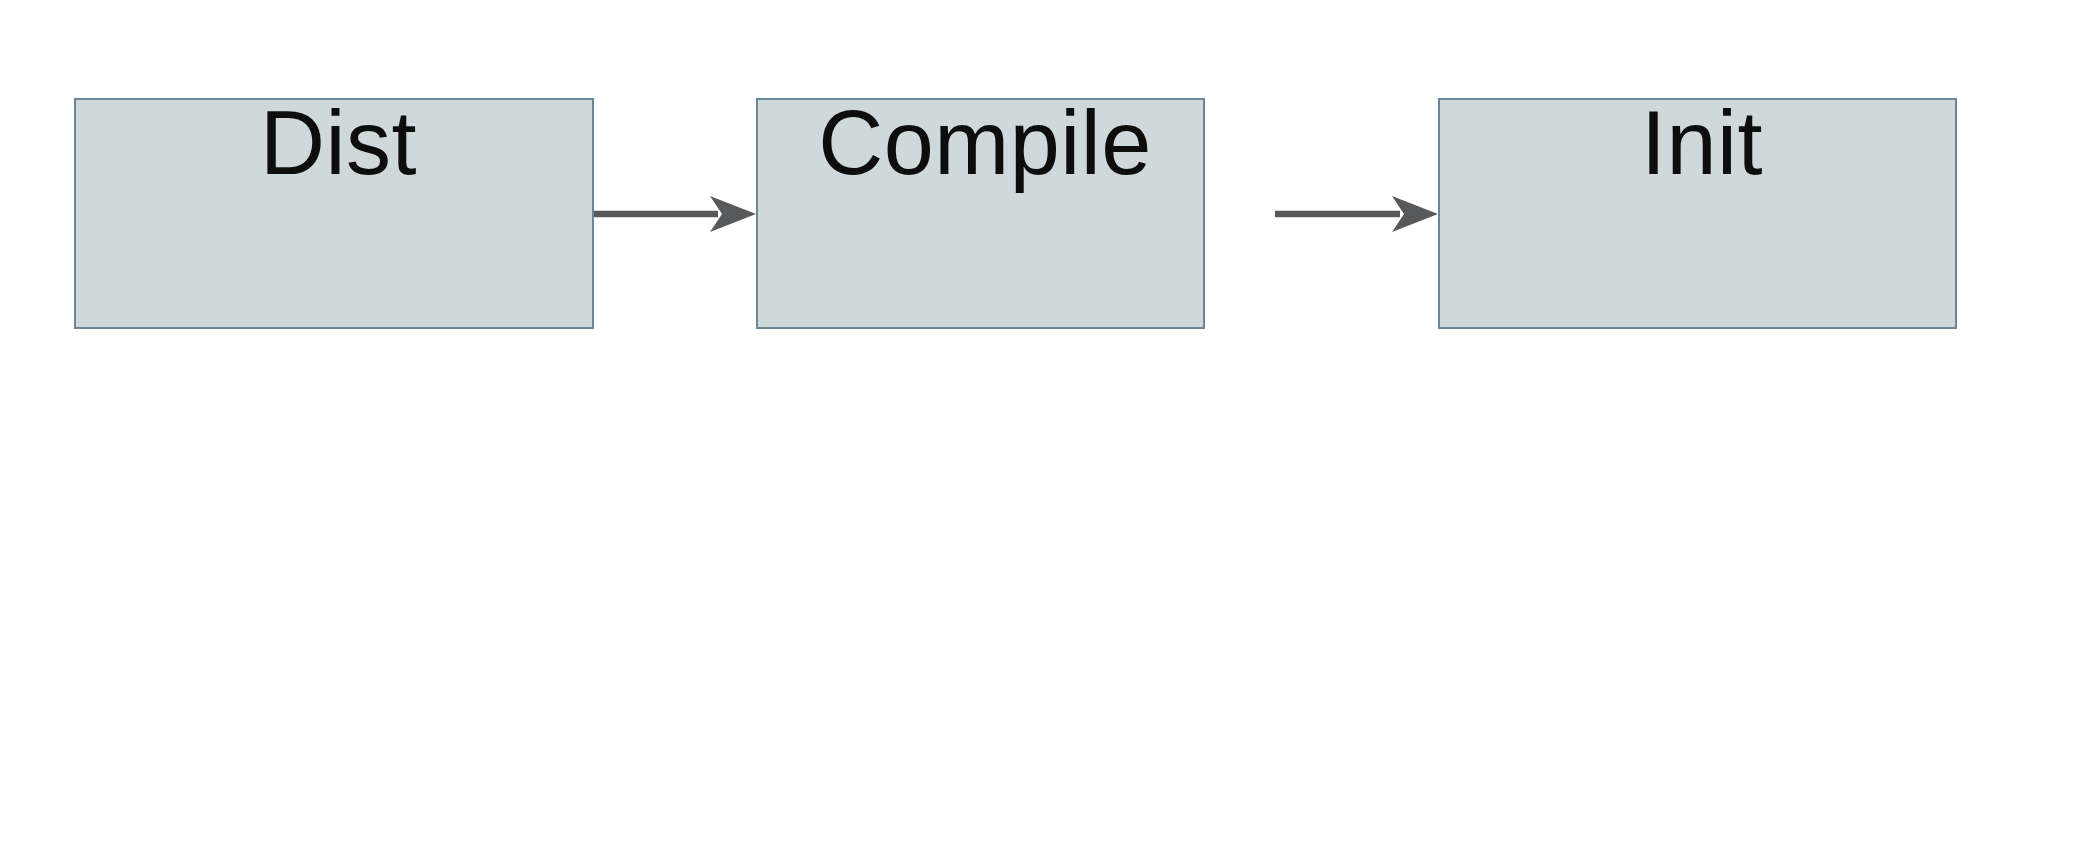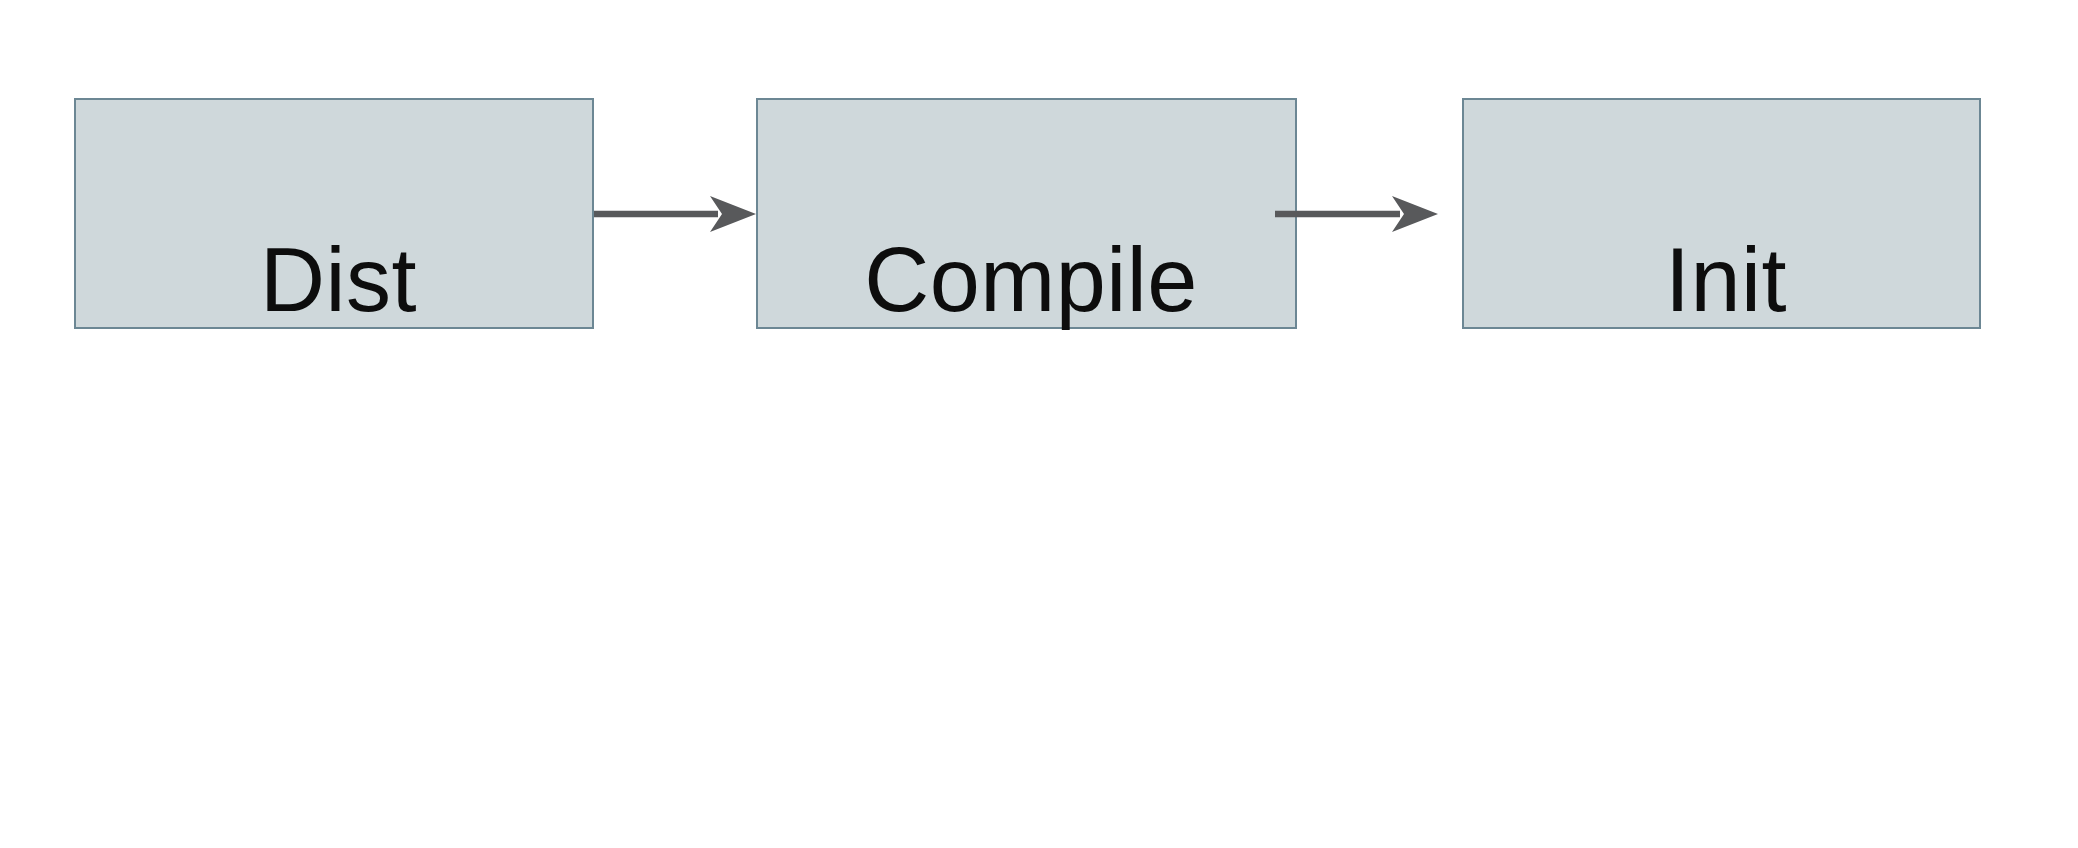--- a/index.html
+++ b/index.html
@@ -17,35 +17,35 @@
     height: 848px;
     background: var(--bg);
     overflow: hidden;
     font-family: "Liberation Sans", "DejaVu Sans", sans-serif;
   }
   .node {
     position: absolute;
     background: var(--node-fill);
     border: 2px solid var(--node-border);
     display: flex;
-    align-items: flex-end;
+    align-items: flex-start;
     justify-content: center;
     padding-left: 9px;
   }
   .node .label {
     font-size: 90px;
     line-height: 1;
     color: var(--text);
     letter-spacing: 0.5px;
     white-space: nowrap;
     transform: translateY(-2px);
   }
   #node-dist    { left: 74px;   top: 98px;  width: 520px; height: 231px; }
-  #node-compile { left: 756px;  top: 98px;  width: 541px; height: 231px; }
-  #node-init    { left: 1438px; top: 98px;  width: 519px; height: 231px; margin-left: 24px; }
+  #node-compile { left: 756px;  top: 98px;  width: 449px; height: 231px; }
+  #node-init    { left: 1438px; top: 98px;  width: 519px; height: 231px; }
   #node-clean   { left: 756px;  top: 512px; width: 519px; height: 231px; }
   .connector {
     position: absolute;
     top: 192px;
     height: 44px;
   }
   #connector-dist-compile  { left: 594px;  width: 162px; }
   #connector-compile-init  { left: 1275px; width: 163px; }
   .connector svg { display: block; width: 100%; height: 100%; }
 </style>

